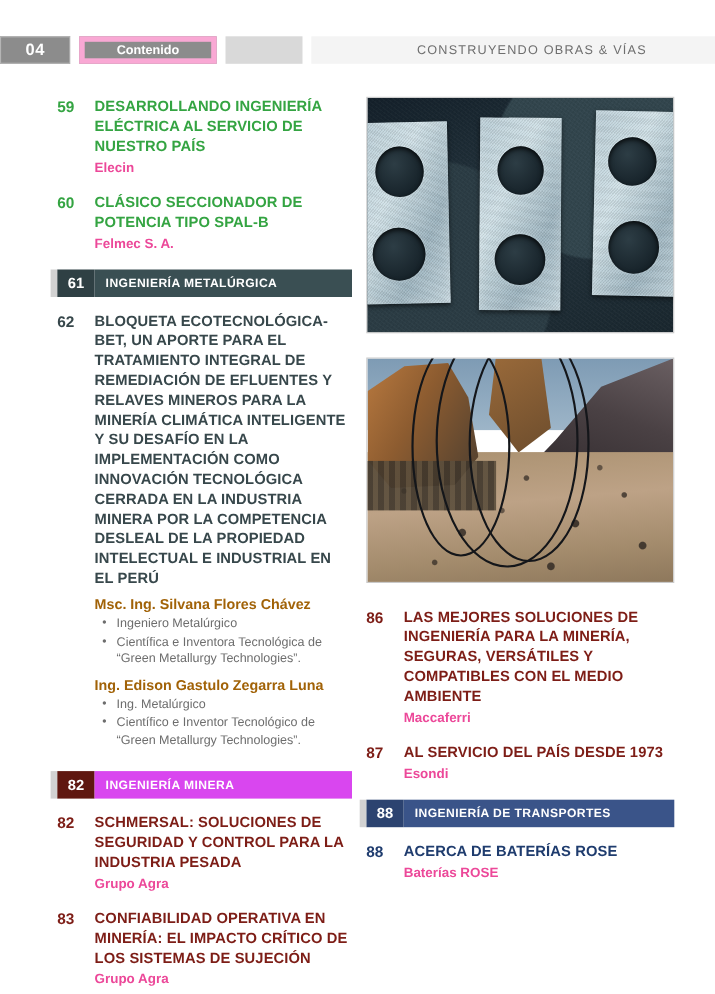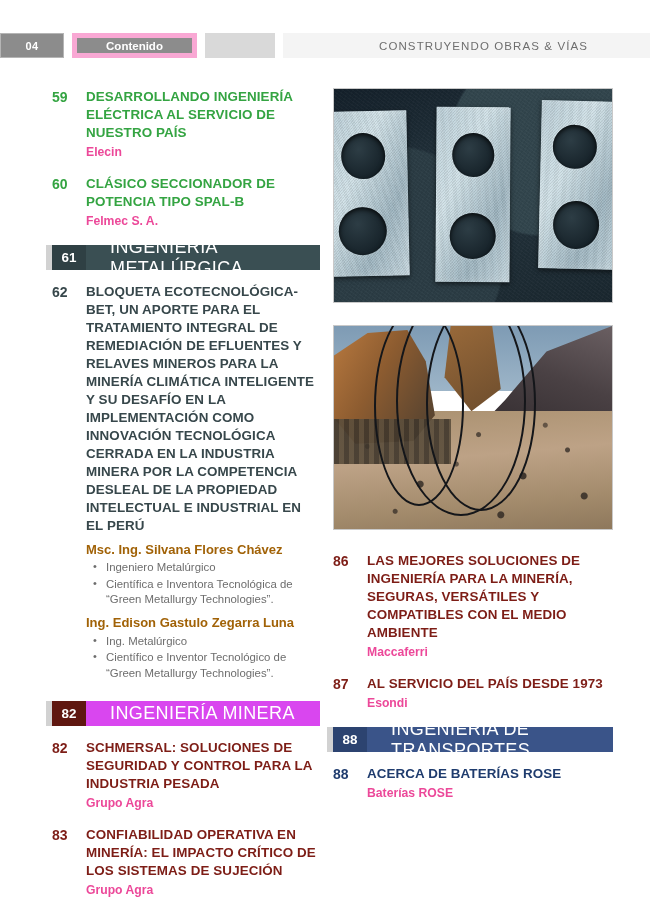--- a/index.html
+++ b/index.html
@@ -11,21 +11,21 @@
     overflow:hidden;
   }
 
   
   #header {
     position:absolute; left:0; top:33px; width:650px; height:25px;
     display:flex; align-items:stretch;
   }
   .hdr-num {
     width:64px; background:#8c8c8c; color:#ffffff;
-    font-size:11px; font-weight:bold; letter-spacing:.5px;
+    font-size:15px; font-weight:bold; letter-spacing:.5px;
     display:flex; align-items:center; justify-content:center;
     border:1px solid #b5b5b5;
   }
   .hdr-gap { width:8px; background:#ffffff; }
   .hdr-contenido {
     width:125px; background:#8c8c8c; color:#ffffff;
     font-size:11.5px; font-weight:bold;
     display:flex; align-items:center; justify-content:center;
     border:5px solid #f9a8d4;
   }
@@ -69,22 +69,22 @@
     display:flex; align-items:center; height:25px;
     margin:16px 0 13px 0; position:relative;
   }
   .secbar .sb-num {
     width:34px; height:25px; display:flex; align-items:center;
     justify-content:center; color:#ffffff; font-size:13.4px;
     font-weight:bold;
   }
   .secbar .sb-label {
     flex:1; height:25px; display:flex; align-items:center;
-    color:#ffffff; font-size:18px; font-weight:normal;
-    letter-spacing:.4px; padding-left:24px;
+    color:#ffffff; font-size:11px; font-weight:bold;
+    letter-spacing:.4px; padding-left:10px;
   }
   .secbar.slate-bar .sb-num { background:#2f4044; }
   .secbar.slate-bar .sb-label { background:#3a4f53; }
   .secbar.maroon-bar .sb-num { background:#5f1710; }
   .secbar.maroon-bar .sb-label { background:#d946ef; }
   .secbar.navy-bar .sb-num { background:#2c4370; }
   .secbar.navy-bar .sb-label { background:#3a5489; }
   .secbar::before {
     content:""; position:absolute; left:-6px; top:0;
     width:6px; height:25px; background:#d2d2d2;

